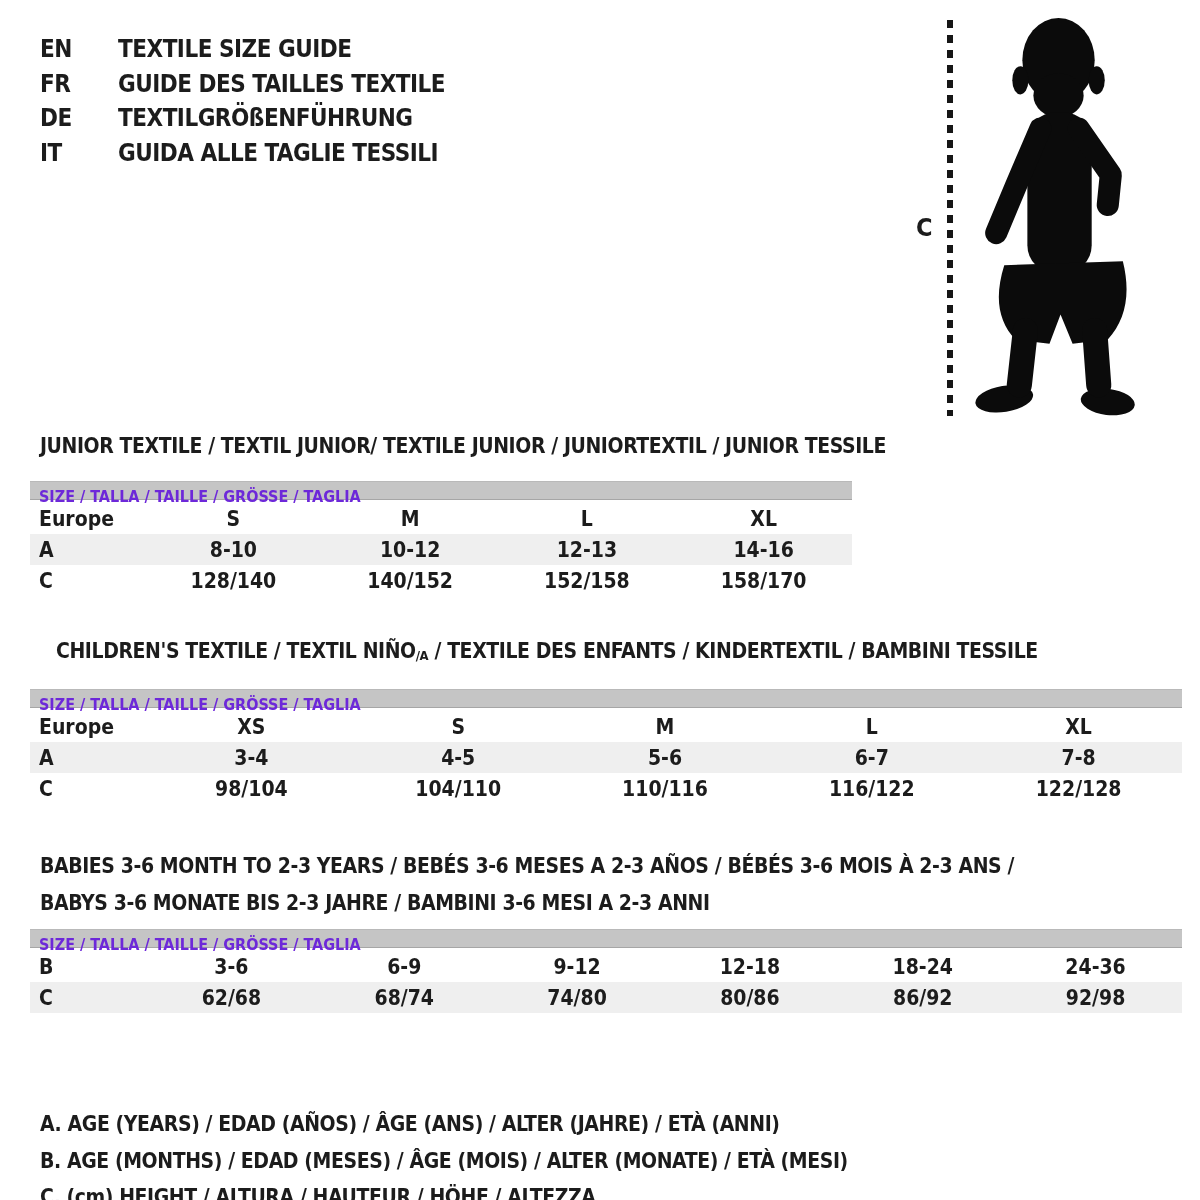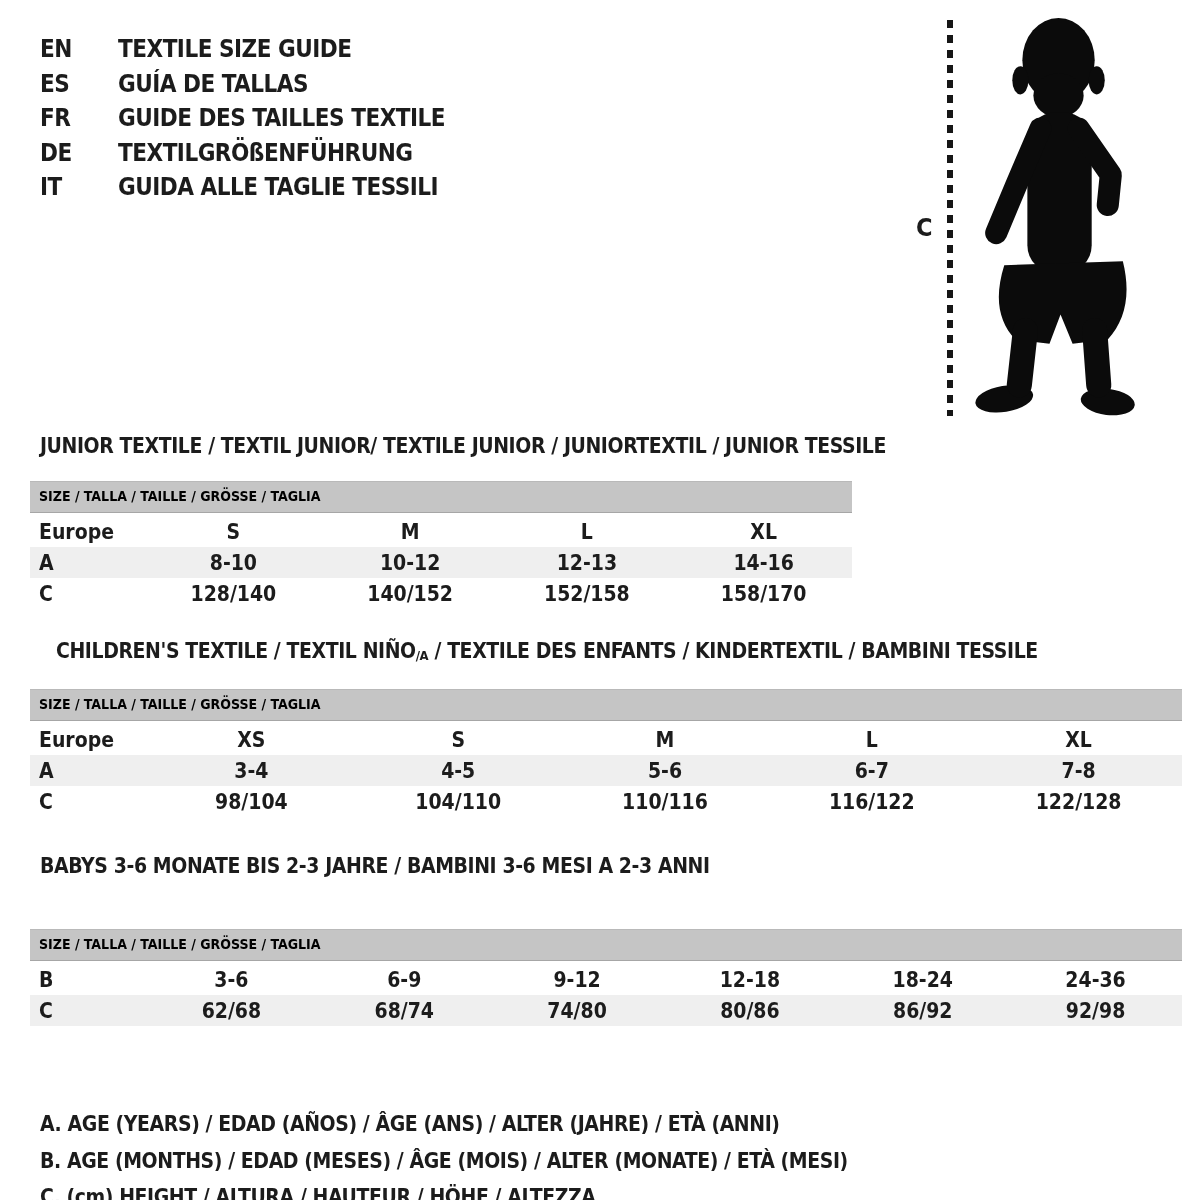--- a/index.html
+++ b/index.html
@@ -22,46 +22,42 @@
   .sec-h { position:absolute; font-size:21px; letter-spacing:-0.4px; line-height:22px; }
   .junior-h   { left:40px; top:435px; }
   .children-h { left:56px; top:640px; }
   .babies-h   { left:40px; top:848px; line-height:37px; }
   .subsm { font-size:13px; vertical-align:-2px; }
   
   .size-table { position:absolute; left:30px; font-size:21px; }
   .t1 { top:481px; width:822px; }
   .t2 { top:689px; width:1152px; }
   .t3 { top:929px; width:1152px; }
-  .bar { height:32px; line-height:31px; background:#c5c5c5; color:#000000;
-    padding-left:9px; font-size:14px; margin-bottom:3px;
+  .bar { height:19px; line-height:31px; background:#c5c5c5; color:#6d28d9;
+    padding-left:9px; font-size:16px; margin-bottom:3px;
     box-shadow: inset 0 -1px 0 #a6a6a6, inset 0 1px 0 #b9b9b9; }
   .row { display:grid; height:31px; align-items:center; }
   .t1 .row { grid-template-columns:115px repeat(4,1fr); }
   .t2 .row { grid-template-columns:118px repeat(5,1fr); }
   .t3 .row { grid-template-columns:115px repeat(6,1fr); }
   .row.shaded { background:#efefef; }
   .lbl { padding-left:9px; }
   .val { text-align:center; }
   
   .legend { position:absolute; left:40px; top:1106px; font-size:21px; letter-spacing:-0.4px; line-height:36.5px; }
 </style>
 </head>
 <body>
 
 <div class="page">
 
   <header class="langs">
     <div class="lang-row">
       <span class="lang-code">EN</span>
       <span class="lang-title">TEXTILE SIZE GUIDE</span>
-    </div>
-    <div class="lang-row">
-      <span class="lang-code">ES</span>
-      <span class="lang-title">GUÍA DE TALLAS</span>
     </div>
     <div class="lang-row">
       <span class="lang-code">FR</span>
       <span class="lang-title">GUIDE DES TAILLES TEXTILE</span>
     </div>
     <div class="lang-row">
       <span class="lang-code">DE</span>
       <span class="lang-title">TEXTILGRÖßENFÜHRUNG</span>
     </div>
     <div class="lang-row">
@@ -140,20 +136,21 @@
       <span class="lbl">C</span>
       <span class="val">98/104</span>
       <span class="val">104/110</span>
       <span class="val">110/116</span>
       <span class="val">116/122</span>
       <span class="val">122/128</span>
     </div>
   </div>
 
   <h2 class="sec-h babies-h">
+    <span style="display:block">BABIES 3-6 MONTH TO 2-3 YEARS / BEBÉS 3-6 MESES A 2-3 AÑOS / BÉBÉS 3-6 MOIS À 2-3 ANS /</span>
     <span style="display:block">BABYS 3-6 MONATE BIS 2-3 JAHRE / BAMBINI 3-6 MESI A 2-3 ANNI</span>
   </h2>
   <div class="size-table t3">
     <div class="bar">SIZE / TALLA / TAILLE / GRÖSSE / TAGLIA</div>
     <div class="row">
       <span class="lbl">B</span>
       <span class="val">3-6</span>
       <span class="val">6-9</span>
       <span class="val">9-12</span>
       <span class="val">12-18</span>

